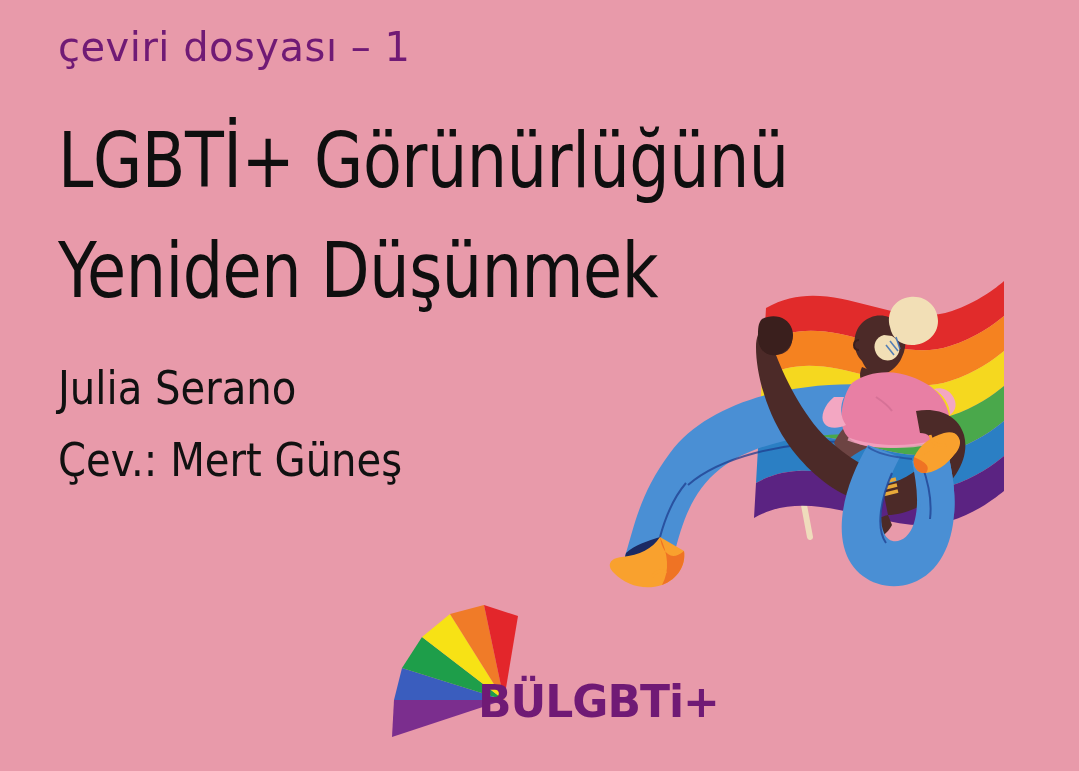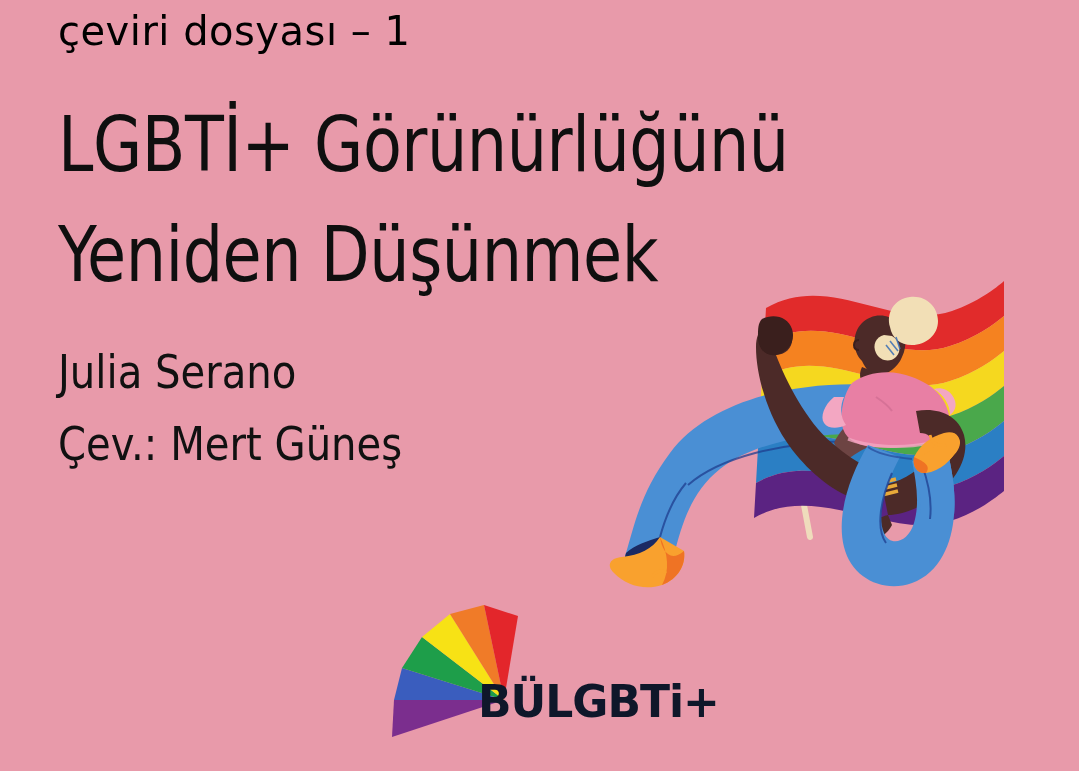--- a/index.html
+++ b/index.html
@@ -21,24 +21,24 @@
     position: absolute;
     left: 58px;
     top: 6px;
     width: 700px;
     z-index: 5;
   }
   .series-label {
     font-family: "DejaVu Sans", "Liberation Sans", sans-serif;
     font-size: 40px;
     font-weight: 400;
-    color: #000000;
+    color: #701a75;
     letter-spacing: 0.5px;
     line-height: 1.25;
-    margin: 0 0 34px 0;
+    margin: 16px 0 34px 0;
     white-space: nowrap;
   }
   .title {
     margin: 0;
     padding: 0;
     font-family: "DejaVu Sans Condensed", "DejaVu Sans", "Liberation Sans", sans-serif;
     font-weight: 300;
     font-size: 76px;
     line-height: 1.45;
     color: #0f0f0f;
@@ -91,21 +91,21 @@
   }
   .logo-fan svg { display: block; width: 100%; height: 100%; overflow: visible; }
   .logo-wordmark {
     position: absolute;
     left: 86px;
     top: 72px;
     font-family: "DejaVu Sans", "Liberation Sans", sans-serif;
     font-weight: 700;
     font-size: 44px;
     letter-spacing: -1px;
-    color: #0f172a;
+    color: #701a75;
     white-space: nowrap;
   }
 </style>
 </head>
 <body>
 
 <div id="poster" style="background: rgb(232, 154, 170);">
 
   <div class="text-block">
 

